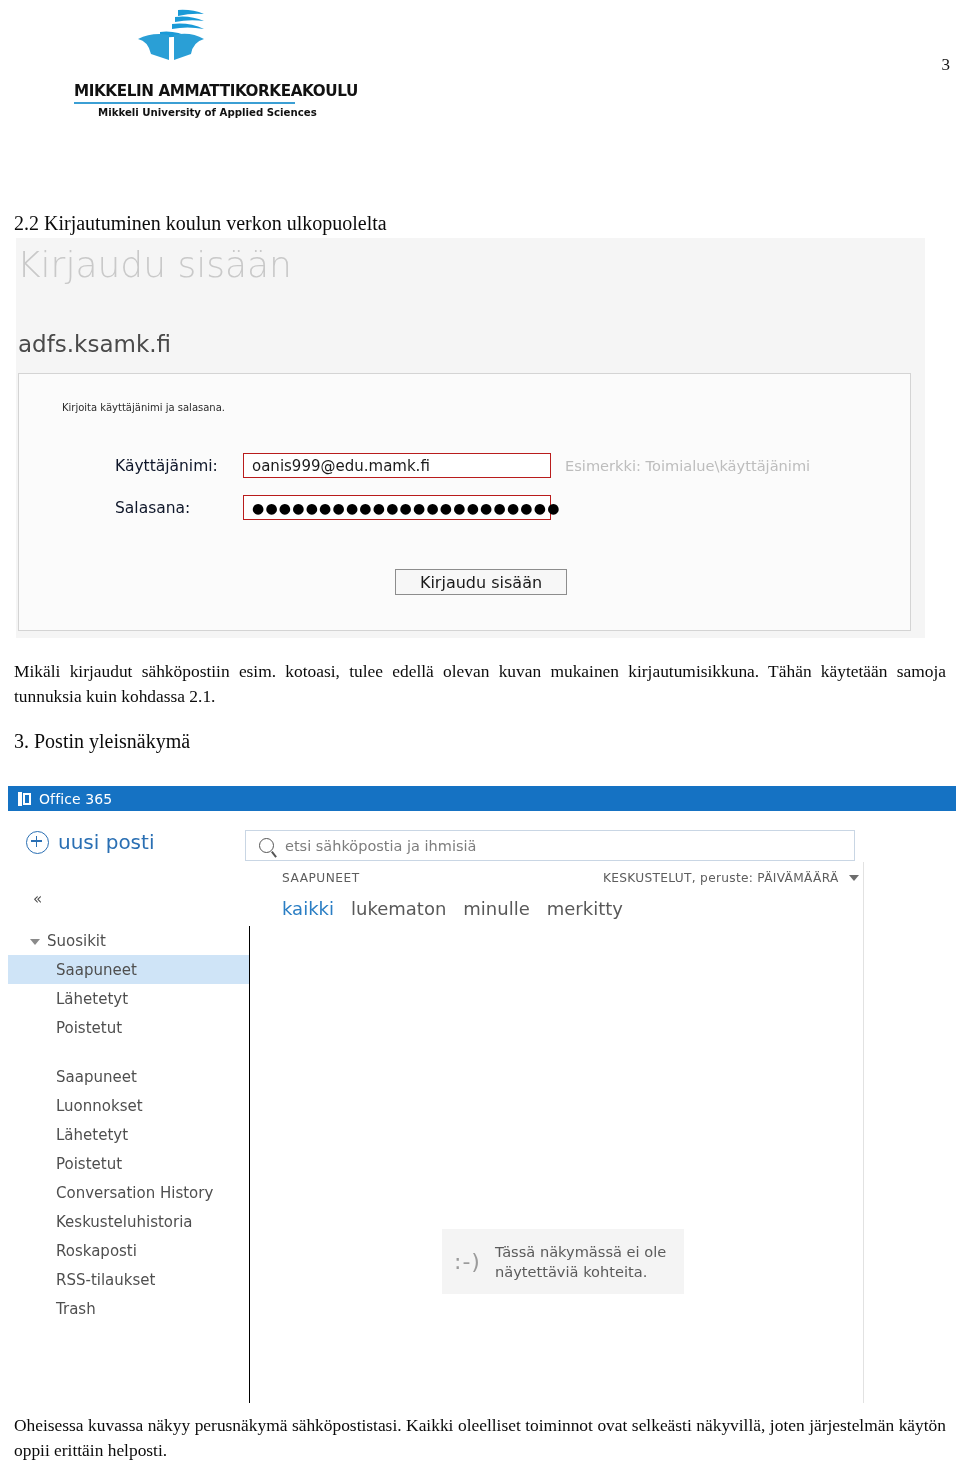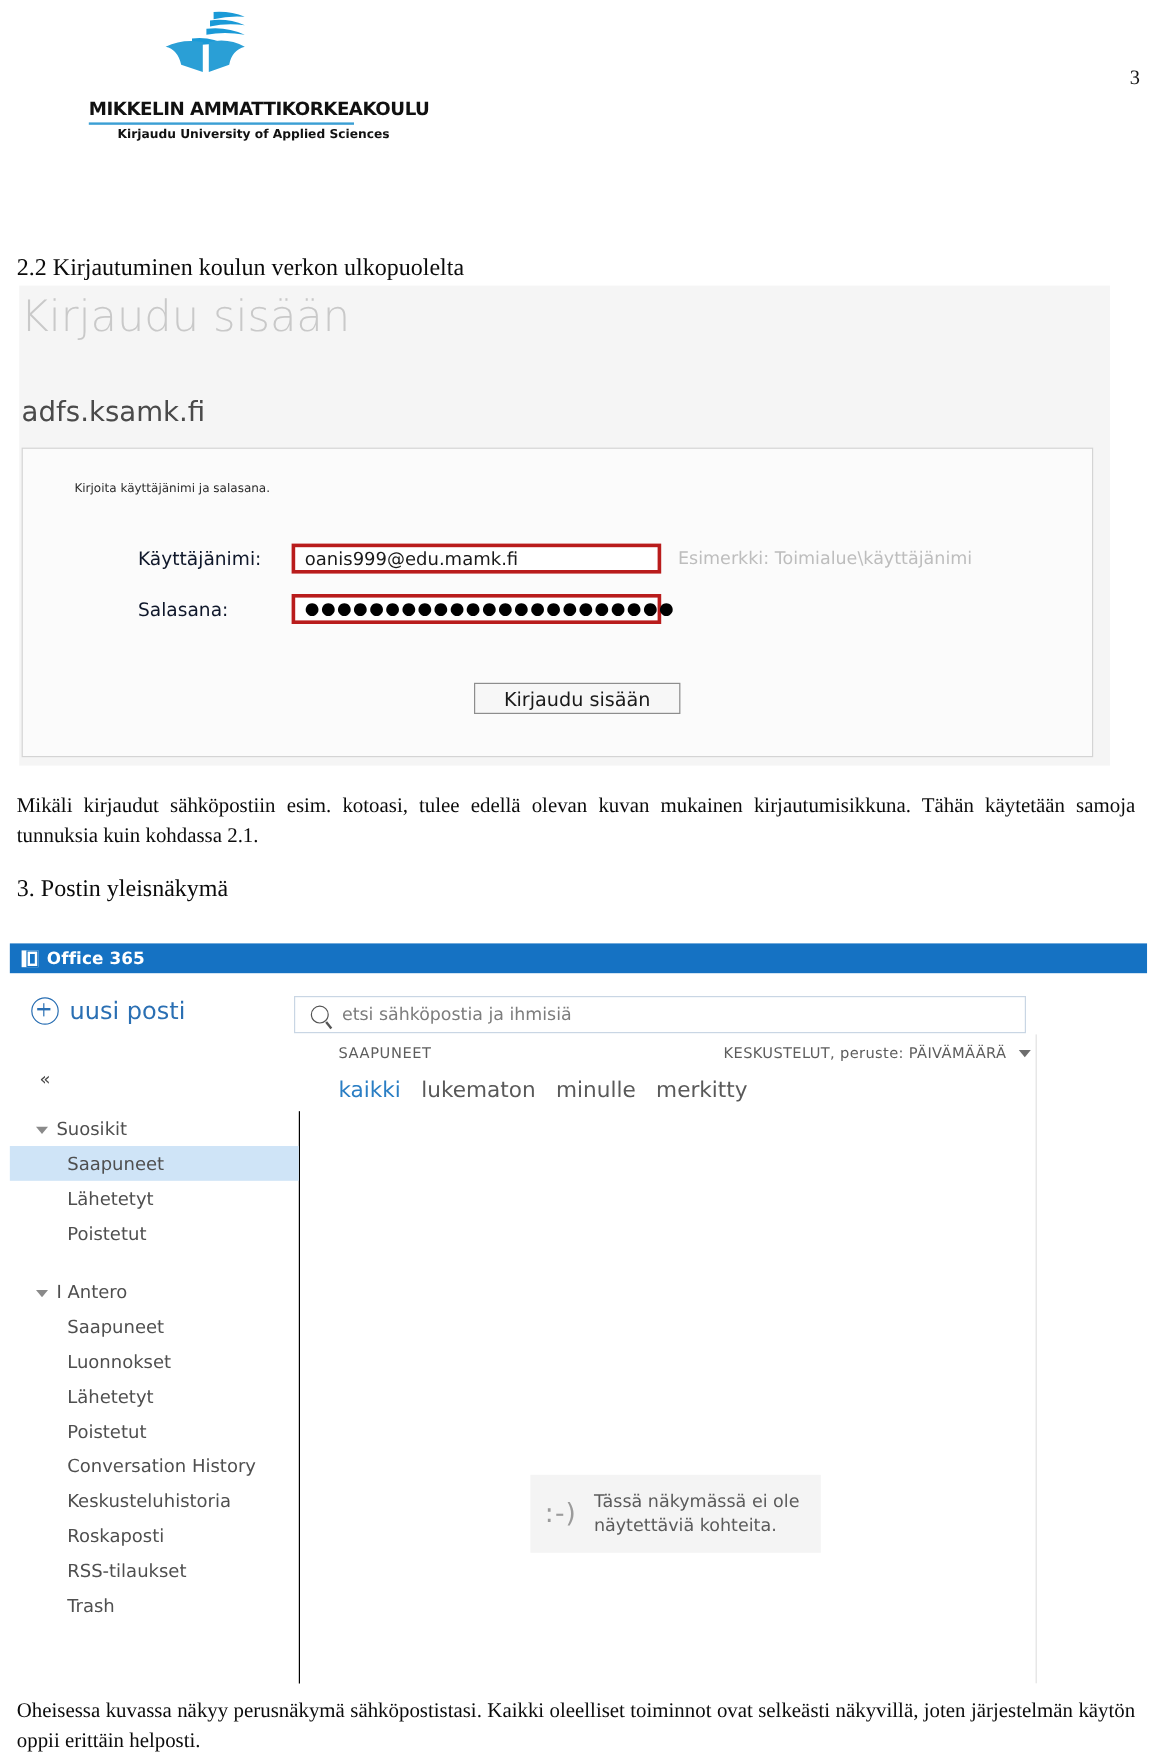--- a/index.html
+++ b/index.html
@@ -140,21 +140,21 @@
   .adfs-row-user { left: 96px; top: 79px; }
   .adfs-row-pass { left: 96px; top: 121px; }
   .adfs-label {
     width: 128px;
     font-size: 15.5px;
     color: #0f172a;
   }
   .adfs-input {
     width: 308px;
     height: 25px;
-    border: 3px solid #b91c1c;
+    border: 1px solid #b91c1c;
     background: #ffffff;
     box-sizing: border-box;
     display: flex;
     align-items: center;
     padding-left: 8px;
     font-size: 15px;
     color: #1a1a1a;
   }
   .adfs-input.pass {
     letter-spacing: 1.2px;
@@ -195,21 +195,20 @@
     font-family: "DejaVu Sans", sans-serif;
   }
   .owa-topbar {
     position: absolute;
     left: 0; top: 0;
     width: 948px;
     height: 25px;
     background: #1572c3;
     display: flex;
     align-items: center;
-    font-weight: bold;
   }
   .o365-logo {
     width: 14px;
     height: 14px;
     margin-left: 10px;
     margin-right: 7px;
     position: relative;
   }
   .o365-logo .page {
     position: absolute;
@@ -450,21 +449,21 @@
         <path d="M53 9 q15 -2 29 4 q-15 -2 -29 1 z"></path>
         <path d="M50 16 q17 -2 32 5 q-17 -3 -32 0 z"></path>
         <path d="M38 24 q16 -2 30 6 q-16 -3 -30 1 z"></path>
         <path d="M47 27 L47 52 L29 46 Q26 33 16 31 Q30 24 47 27 Z" fill="#2a9fd6"></path>
         <path d="M52 27 Q68 23 82 31 Q71 34 69 46 L52 52 Z" fill="#2a9fd6"></path>
       </g>
     </svg>
   </div>
   <div class="logo-wordmark">MIKKELIN AMMATTIKORKEAKOULU</div>
   <div class="logo-rule"></div>
-  <div class="logo-sub">Kirjaudu University of Applied Sciences</div>
+  <div class="logo-sub">Mikkeli University of Applied Sciences</div>
 </div>
 
 <div class="heading" id="heading-22">2.2 Kirjautuminen koulun verkon ulkopuolelta</div>
 
 <div class="adfs-shot">
 
   <div class="adfs-title">Kirjaudu sisään</div>
   <div class="adfs-domain">adfs.ksamk.fi</div>
 
   <div class="adfs-panel">
@@ -526,24 +525,20 @@
     </div>
     <div class="nav-item">
       <span>Lähetetyt</span>
     </div>
     <div class="nav-item">
       <span>Poistetut</span>
     </div>
 
     <div class="nav-spacer"></div>
 
-    <div class="nav-group-head">
-      <span class="tri-down"></span>
-      <span>I Antero</span>
-    </div>
 
     <div class="nav-item">
       <span>Saapuneet</span>
     </div>
     <div class="nav-item">
       <span>Luonnokset</span>
     </div>
     <div class="nav-item">
       <span>Lähetetyt</span>
     </div>

